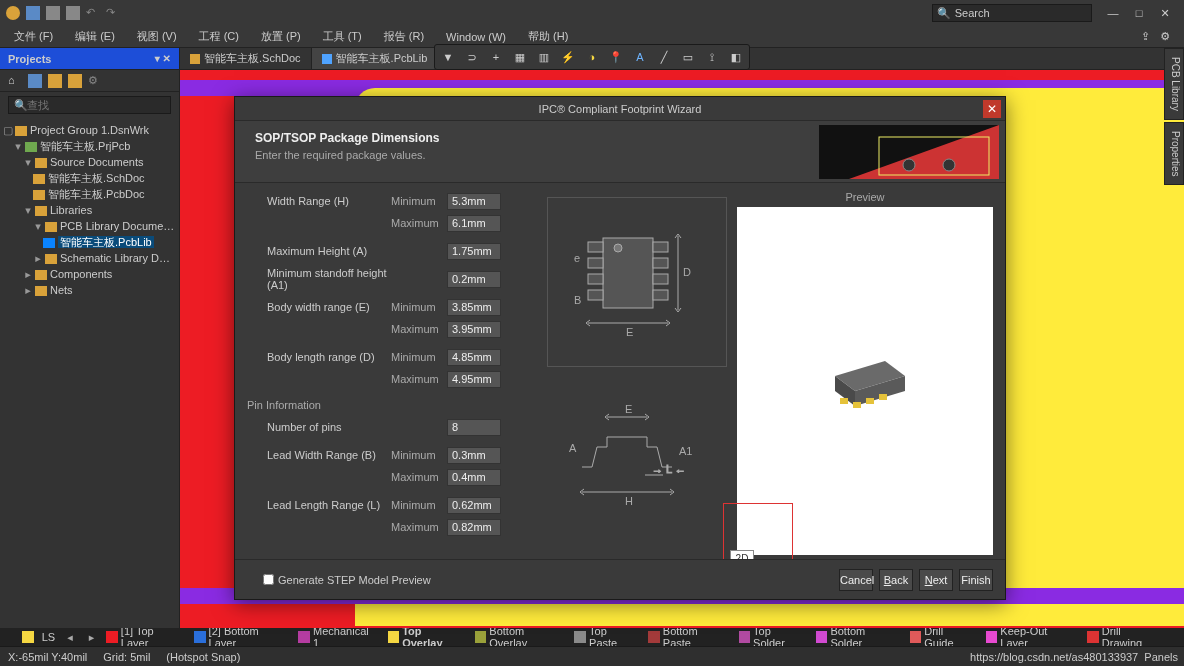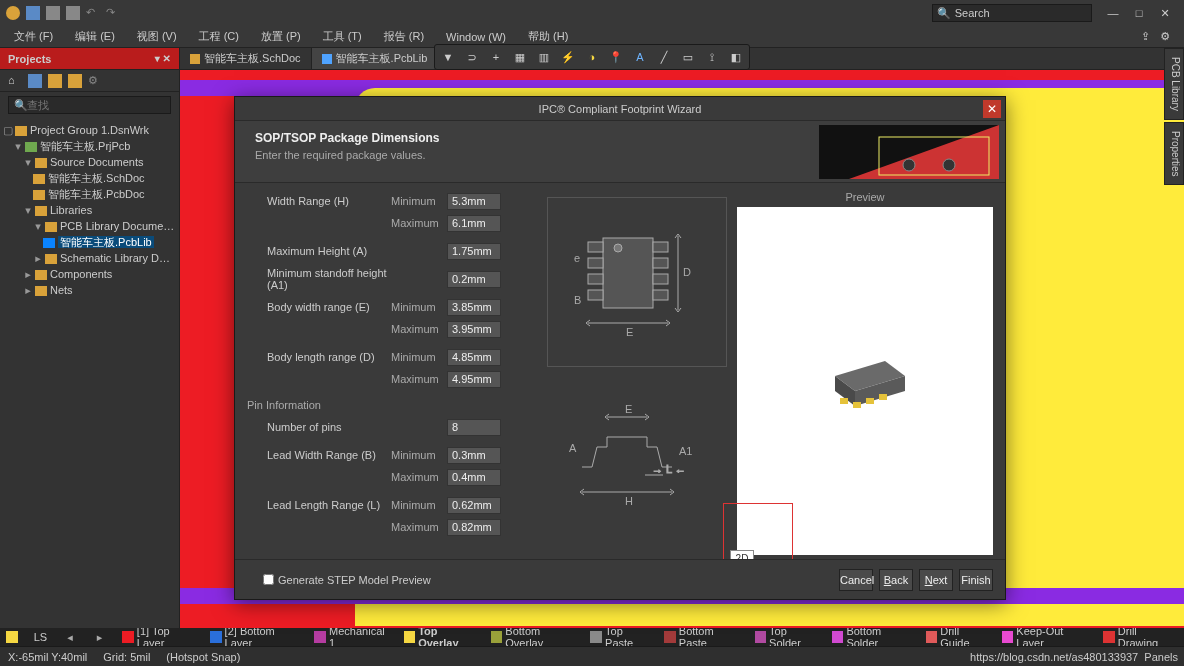--- a/index.html
+++ b/index.html
@@ -18,21 +18,21 @@
 
 .menubar { height:22px; background:#383838; display:flex; align-items:center; padding:0 8px; gap:10px; border-bottom:1px solid #222; }
 .menubar .mi { padding:2px 6px; color:#ccc; cursor:pointer; }
 .menubar .rightgear { margin-left:auto; display:flex; gap:10px; padding-right:6px; }
 
 
 .mainrow { display:flex; height:580px; }
 
 
 .leftpanel { width:180px; background:#333; display:flex; flex-direction:column; border-right:1px solid #222; }
-.panelhdr { height:22px; background:#b91c1c; padding:4px 8px; font-weight:bold; display:flex; align-items:center; border-bottom:1px solid #222; }
+.panelhdr { height:22px; background:#1d4ed8; padding:4px 8px; font-weight:bold; display:flex; align-items:center; border-bottom:1px solid #222; }
 .panelhdr .close{ margin-left:auto; font-size:10px;}
 .panelbtns { height:22px; display:flex; gap:6px; padding:4px 8px; align-items:center; border-bottom:1px solid #222; }
 .panelbtns span{ width:14px; height:14px; display:inline-block; }
 .panelsearch { padding:4px 8px; }
 .panelsearch input{ width:100%; background:#2a2a2a; border:1px solid #1a1a1a; height:18px; color:#aaa; padding:0 18px 0 4px; }
 .psbox{ position:relative; }
 .psbox .mag{ position:absolute; left:6px; top:3px; color:#888;}
 .tree { padding:4px 3px; line-height:16px; }
 .tree .node { white-space:nowrap; overflow:hidden; text-overflow:ellipsis; }
 .tree .nodeicon { display:inline-block; width:10px; text-align:center; margin-right:2px; color:#999;}
@@ -88,21 +88,21 @@
 .diagbox{ height:170px; border:1px solid #555; background:#3a3a3a; position:relative;}
 
 .prevcol{ flex:1; display:flex; flex-direction:column;}
 .prevlabel{ text-align:center; color:#aaa; height:16px;}
 .prevbox{ flex:1; background:#fff; position:relative; display:flex; align-items:center; justify-content:center;}
 .prevbox .comp3d{ width:120px; height:90px; position:relative;}
 .redframe{ position:absolute; left:-14px; bottom:-18px; width:70px; height:70px; border:1px solid #d33; background:transparent;}
 .btn2d{ position:absolute; left:6px; bottom:4px; width:24px; height:18px; background:#fff; border:1px solid #888; color:#333; text-align:center; line-height:16px; font-size:10px;}
 
 
-.layerbar{ position:absolute; bottom:20px; left:0; right:0; height:18px; background:#222; display:flex; align-items:center; padding:0 6px; gap:16px; overflow:hidden;}
+.layerbar{ position:absolute; bottom:20px; left:0; right:0; height:18px; background:#222; display:flex; align-items:center; padding:0 22px; gap:8px; overflow:hidden;}
 .layerbar .lchip{ display:flex; align-items:center; gap:3px; color:#ccc;}
 .layerbar .sw{ width:12px; height:12px; display:inline-block;}
 .layerbar .active{ color:#f5d742; font-weight:bold;}
 .layerbar .lsarrow{ width:14px; display:inline-block; text-align:center; color:#aaa;}
 
 
 .statusbar{ position:absolute; bottom:0; left:0; right:0; height:20px; background:#2f2f2f; display:flex; align-items:center; padding:0 8px; gap:16px; color:#bbb; border-top:1px solid #1a1a1a;}
 .statusbar .rwm{ position:absolute; right:6px; color:#777;}
 input[type=checkbox]{ width:11px; height:11px;}
 </style>

